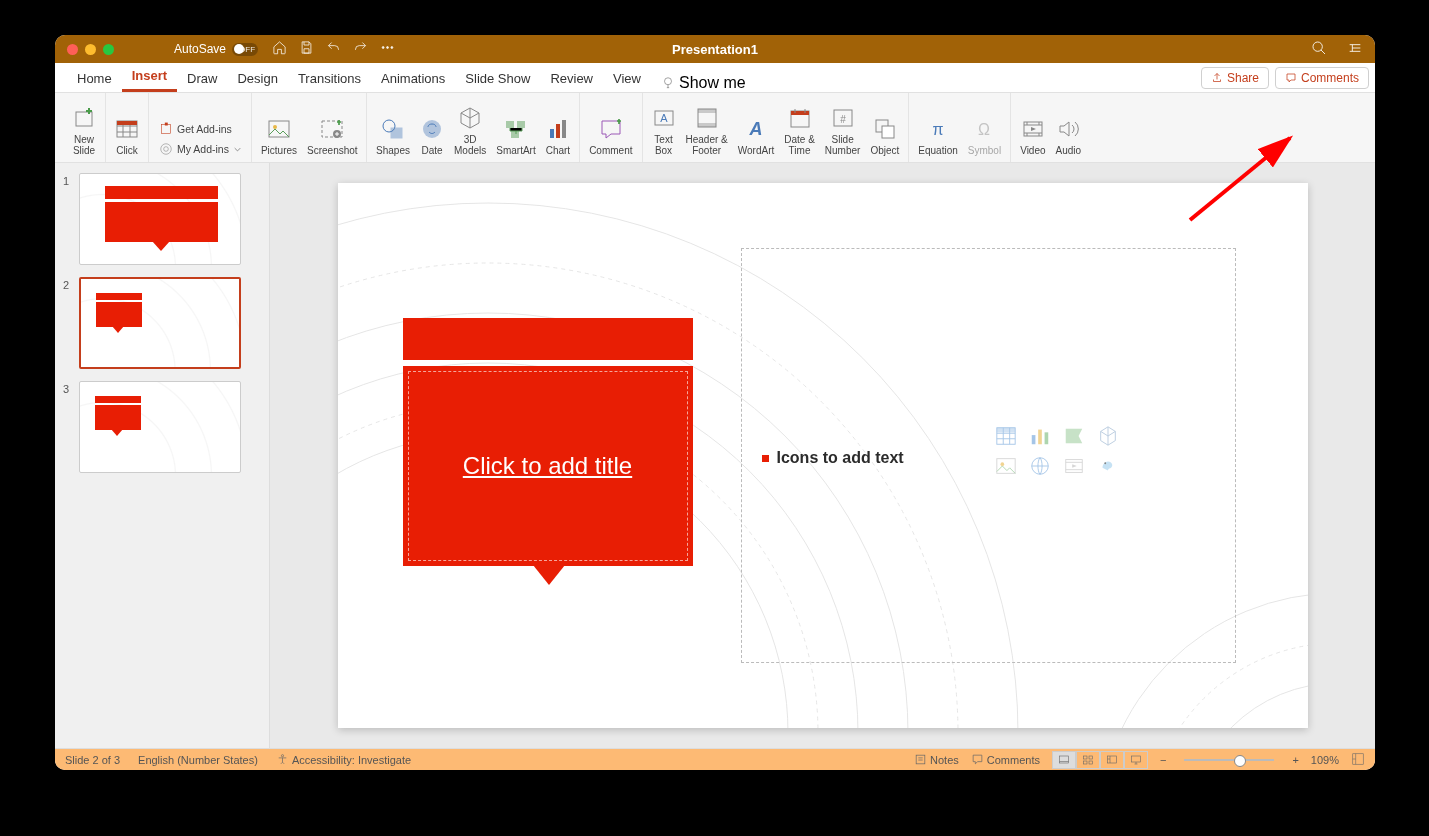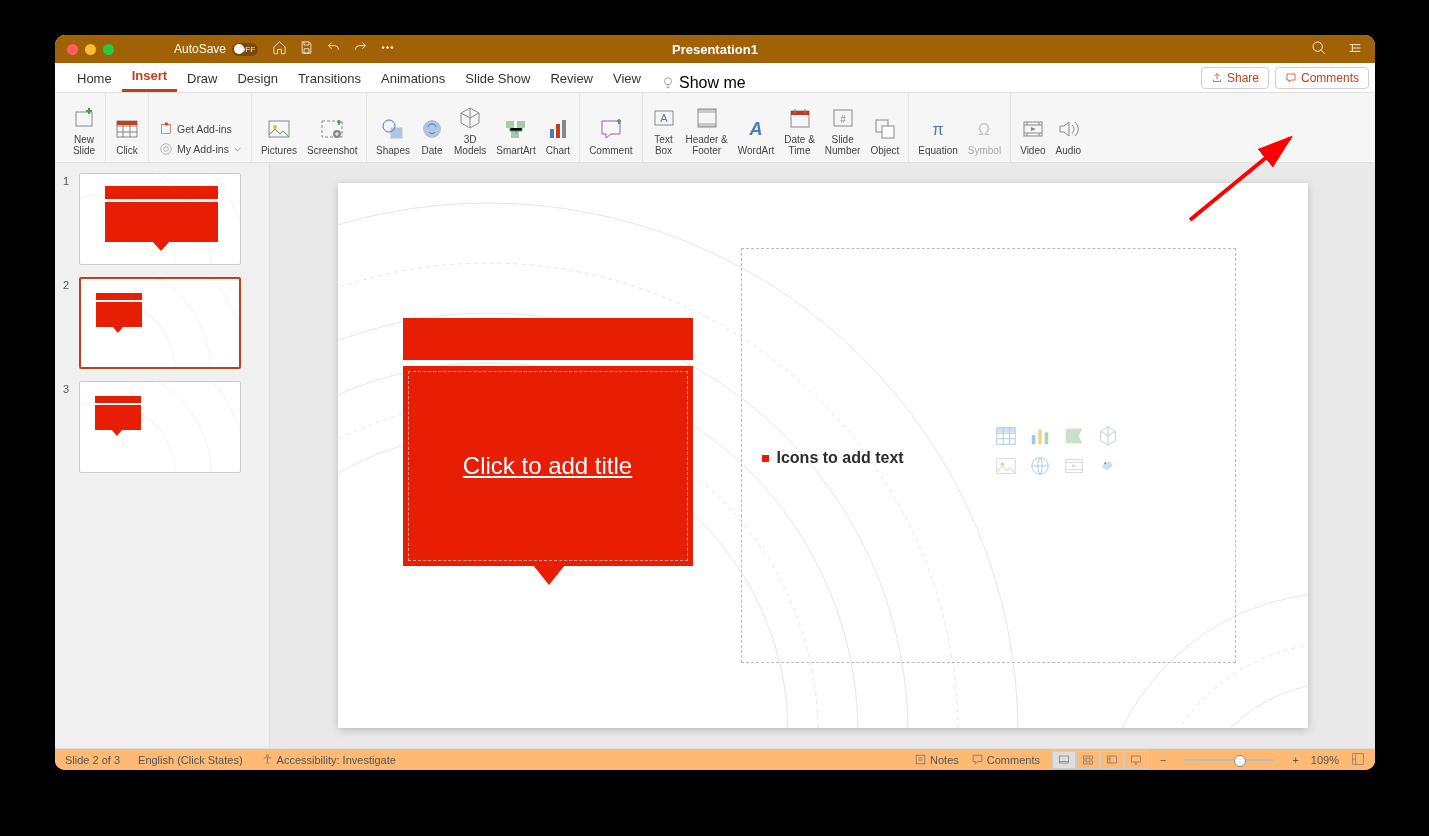--- a/index.html
+++ b/index.html
@@ -523,21 +523,21 @@
               </div>
           </div>
         </div>
       </div>
     </div>
   </div>
 
   <div class="status">
     <div class="sleft">
       <span>Slide 2 of 3</span>
-      <span>English (Click States)</span>
+      <span>English (Number States)</span>
       <div class="sbtn">
         <svg viewBox="0 0 24 24">
             <circle cx="12" cy="5" r="2"></circle>
             <path d="M5 9h14M12 9v8M9 20l3-3 3 3"></path>
           </svg>
         <span>Accessibility: Investigate</span>
       </div>
     </div>
     <div class="sright">
       <div class="sbtn">

